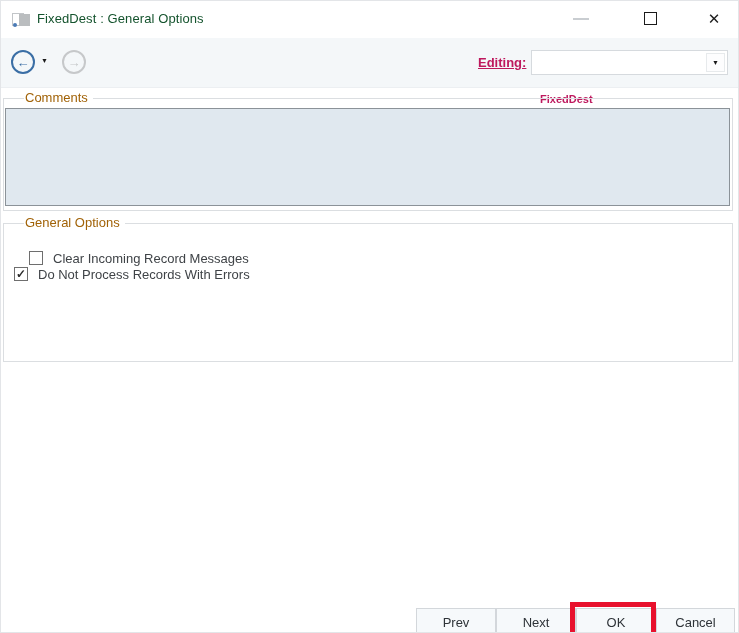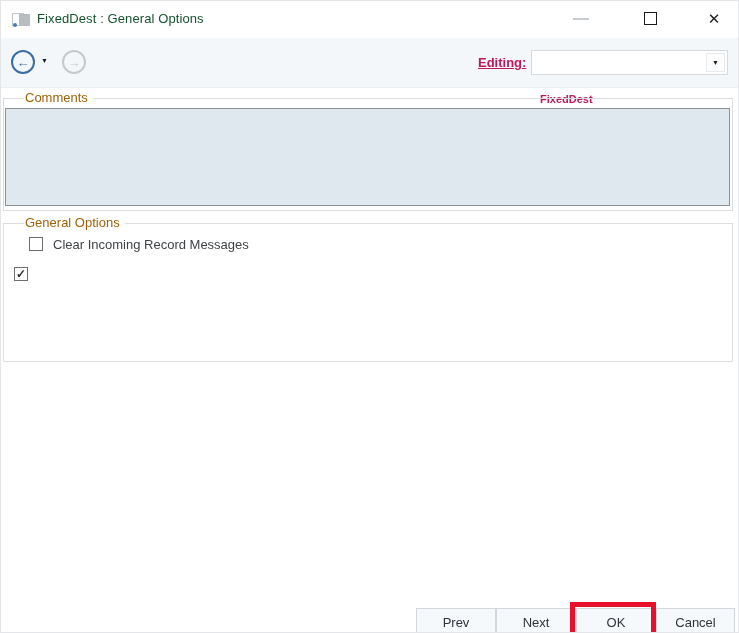--- a/index.html
+++ b/index.html
@@ -99,21 +99,21 @@
 
   .comments-textarea {
     position: absolute; left: 1px; top: 9px; width: 725px; height: 98px;
     background: #e0e8ef; border: 1px solid #8b9298;
     resize: none; outline: none;
     font-family: "Liberation Sans", sans-serif; font-size: 13px; color: #1c1c1c;
   }
 
   
   .check-row { position: absolute; left: 10px; height: 16px; display: flex; align-items: center; }
-  .row-0 { top: 12px; padding-left: 15px; }
+  .row-0 { top: 26px; padding-left: 15px; }
   .row-1 { top: 42px; }
   .row-2 { top: 70px; }
   .checkbox {
     width: 14px; height: 14px; background: #ffffff; border: 1px solid #6e6e6e;
     display: inline-flex; align-items: center; justify-content: center;
     font-size: 12px; font-weight: bold; color: #2b2b2b; line-height: 12px;
   }
   .check-label {
     margin-left: 10px; font-size: 13px; color: #3f4347;
   }
@@ -185,20 +185,21 @@
   <div class="groupbox group-options">
     <span class="group-legend">General Options</span>
 
     <div class="check-row row-0">
       <span class="checkbox"></span>
       <span class="check-label">Clear Incoming Record Messages</span>
     </div>
 
     <div class="check-row row-1">
       <span class="checkbox">✓</span>
+      <span class="check-label">Do Not Process Records With Errors</span>
     </div>
 
   </div>
 
   <div class="footer-btn btn-prev">Prev</div>
   <div class="footer-btn btn-next">Next</div>
   <div class="footer-btn btn-ok">OK</div>
   <div class="footer-btn btn-cancel">Cancel</div>
 
   <div class="annotation-rect"></div>

